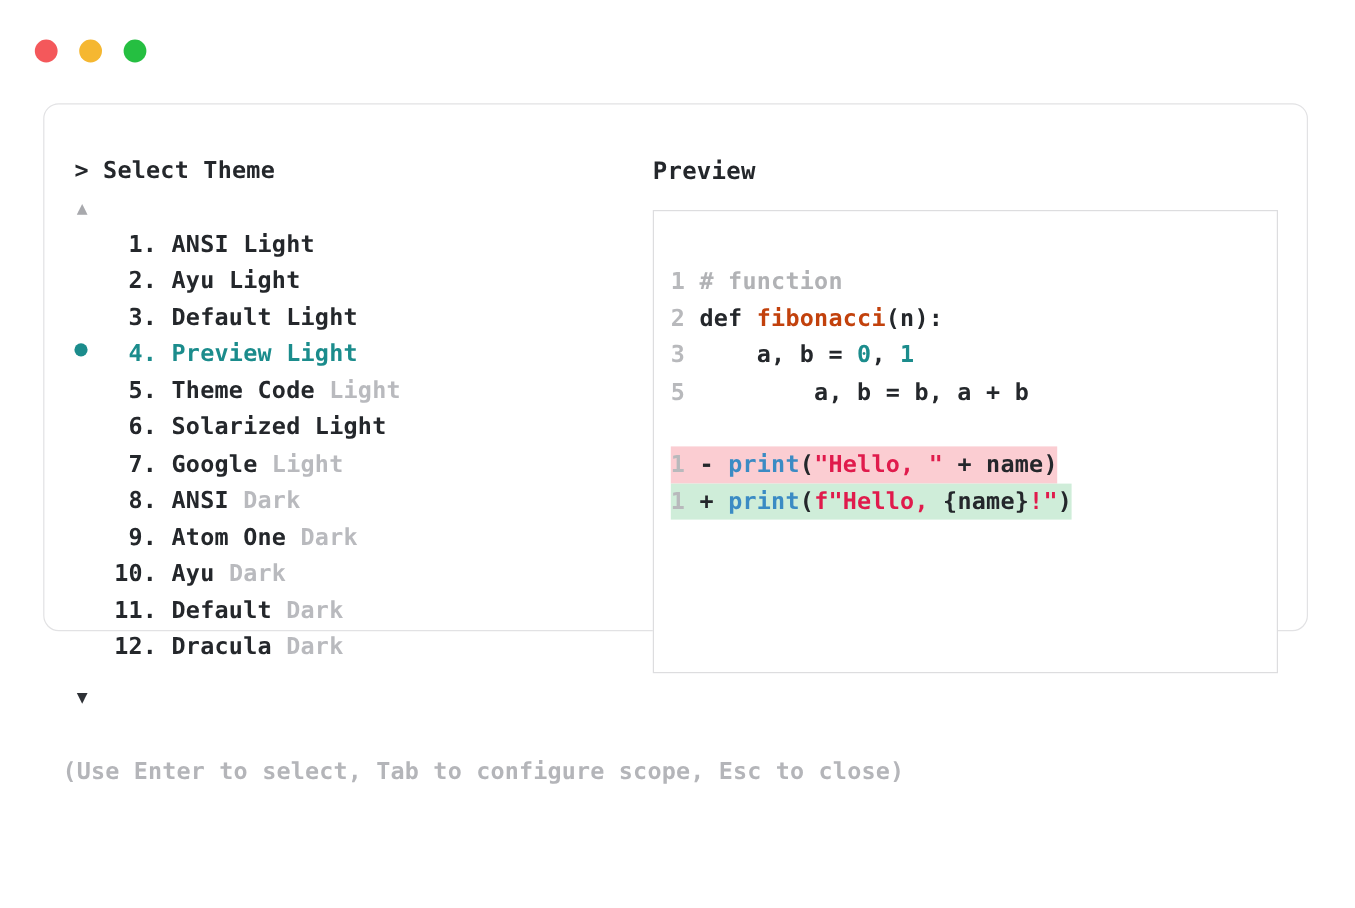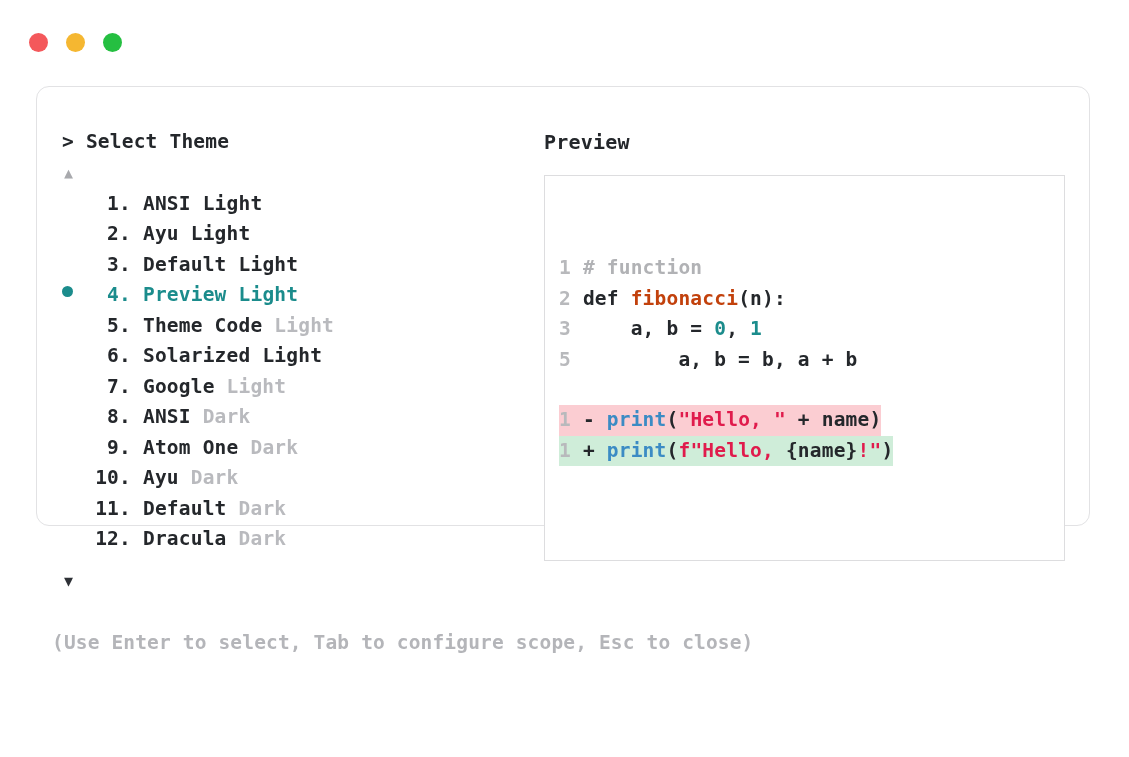--- a/index.html
+++ b/index.html
@@ -152,21 +152,21 @@
     width: 521px;
     height: 386px;
     box-sizing: border-box;
     border: 1.5px solid #DDDDDF;
     background: #ffffff;
     position: relative;
   }
   .code-inner {
     position: absolute;
     left: 14px;
-    top: 77px;
+    top: 44px;
     right: 6px;
   }
   .code-line {
     font-size: 19.5px;
     line-height: 30.5px;
     white-space: pre;
     letter-spacing: 0.2px;
     color: #24272B;
   }
   .ln {

